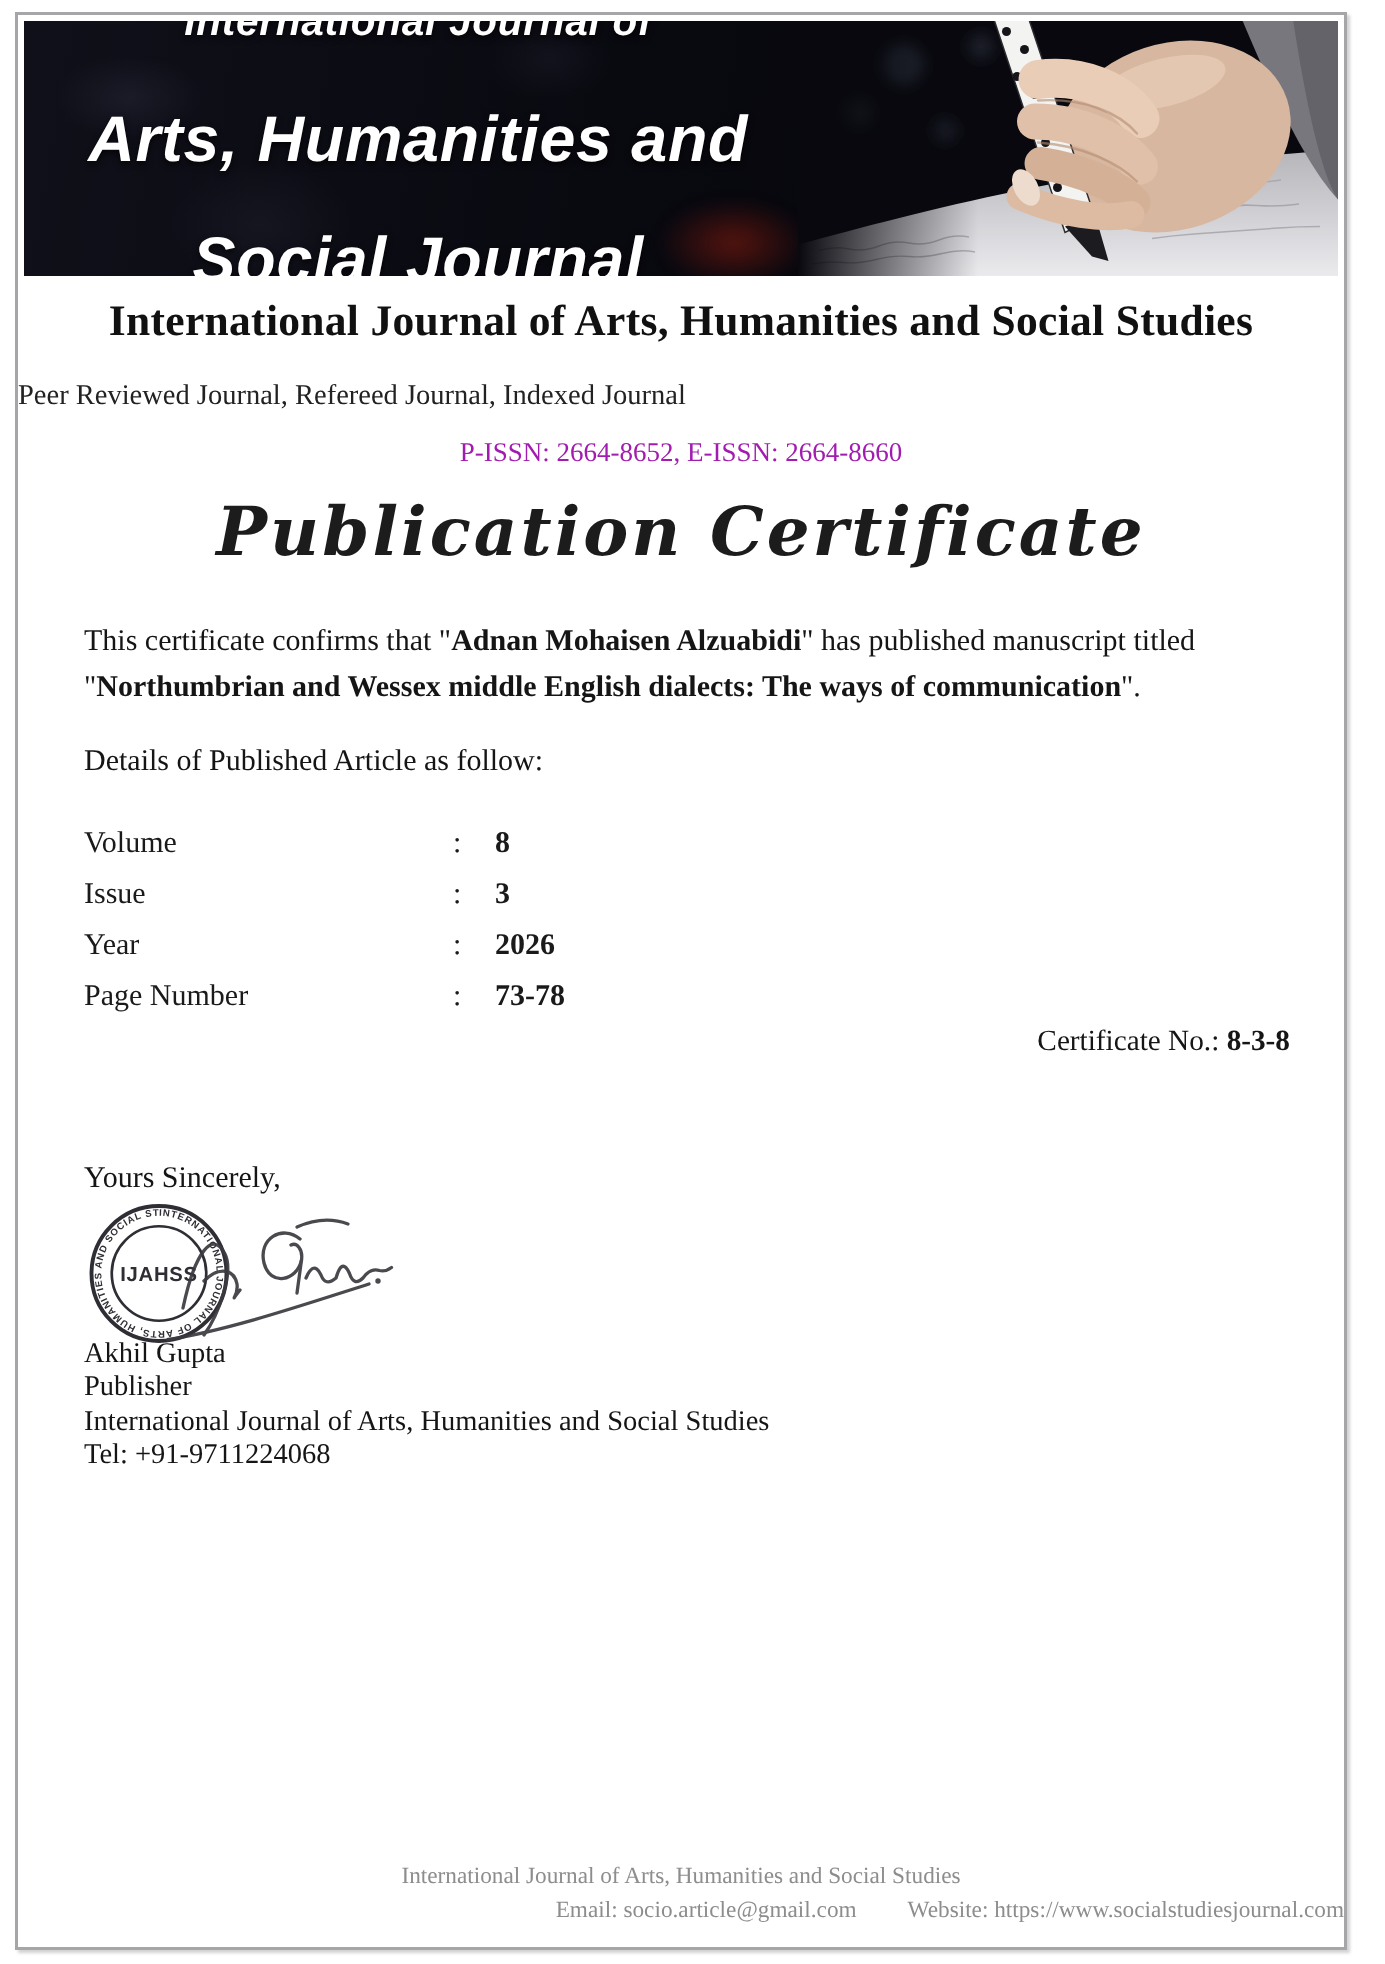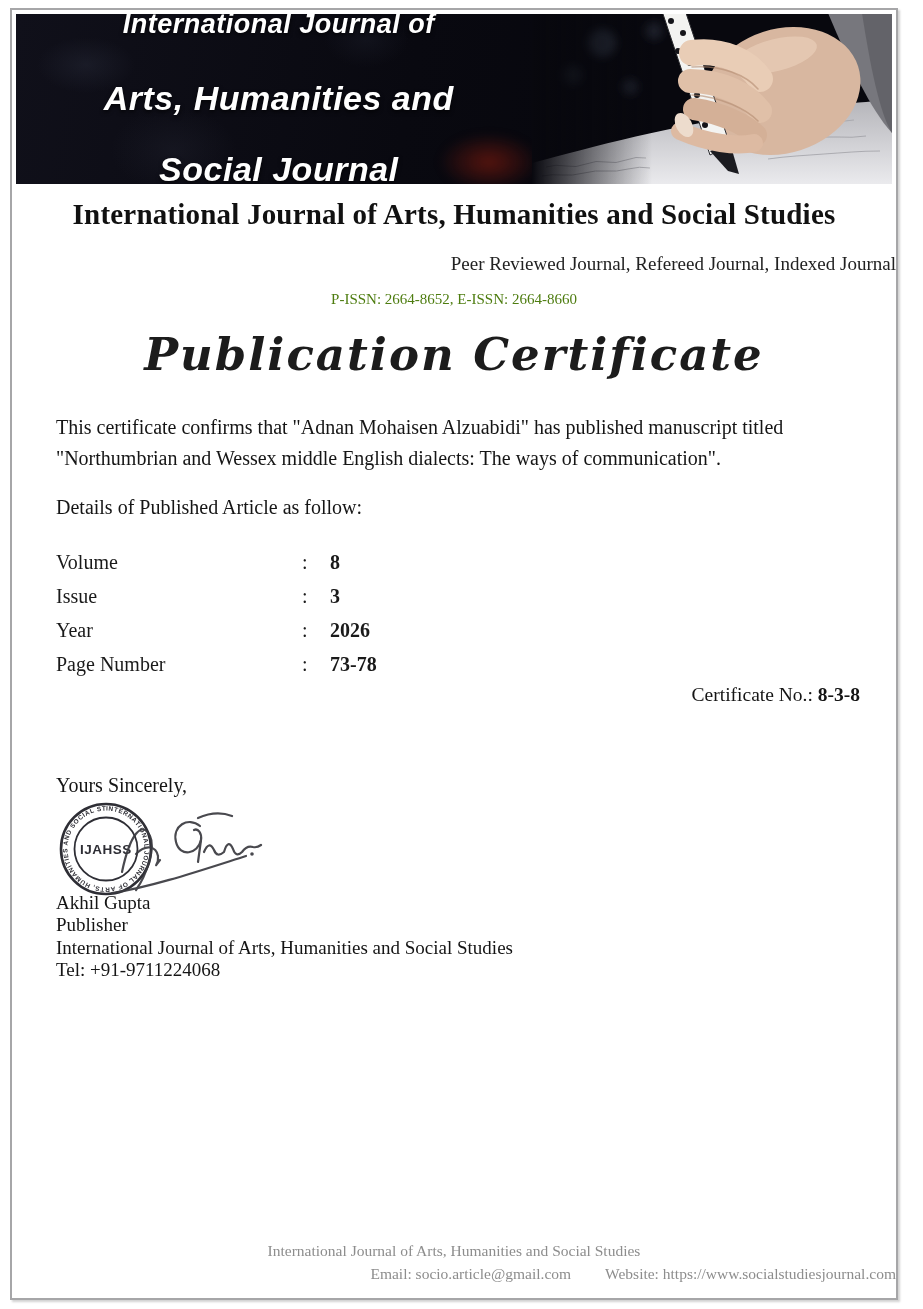--- a/index.html
+++ b/index.html
@@ -17,36 +17,36 @@
   .banner-texture{position:absolute;inset:0;
           background:
             radial-gradient(70px 40px at 8% 30%, rgba(46,50,66,.35), transparent 70%),
             radial-gradient(90px 60px at 18% 80%, rgba(40,42,56,.30), transparent 70%),
             radial-gradient(60px 40px at 40% 15%, rgba(40,44,60,.25), transparent 70%);}
   .banner-text{position:absolute;left:0;top:0;width:60%;height:100%;
           display:flex;flex-direction:column;justify-content:center;align-items:center;
           color:#fff;font-family:"Liberation Sans",sans-serif;font-style:italic;font-weight:bold;
           text-shadow:0 2px 4px rgba(0,0,0,.75);z-index:3;gap:30px;}
   .banner-line1{font-size:27px;letter-spacing:.5px;margin-bottom:8px;}
-  .banner-line2,.banner-line3{font-size:34px;line-height:1.18;letter-spacing:.5px;}
+  .banner-line2,.banner-line3{font-size:43px;line-height:1.18;letter-spacing:.5px;}
   .banner-photo{position:absolute;right:0;top:0;height:100%;width:360px;z-index:2;}
 
   
   .j-title{position:absolute;top:188px;left:0;right:0;text-align:center;
            font-size:29px;font-weight:bold;letter-spacing:.2px;color:#111;}
-  .j-sub{position:absolute;top:243px;left:0;right:0;text-align:right;font-size:19px;color:#222;}
-  .j-issn{position:absolute;top:281px;left:0;right:0;text-align:center;font-size:15px;color:#4d7c0f;}
+  .j-sub{position:absolute;top:243px;left:0;right:0;text-align:left;font-size:19px;color:#222;}
+  .j-issn{position:absolute;top:281px;left:0;right:0;text-align:center;font-size:18px;color:#a21caf;}
 
   .cert-script{position:absolute;top:318px;left:0;right:0;text-align:center;
            font-family:"DejaVu Serif",serif;font-style:italic;font-weight:bold;
            font-size:45px;letter-spacing:2px;color:#1c1c1c;}
 
   
   .confirm{position:absolute;top:402px;left:44px;right:40px;font-size:20px;line-height:31px;color:#151515;}
-  .confirm b{font-weight:normal;}
+  .confirm b{font-weight:bold;}
   .details-head{position:absolute;top:486px;left:44px;font-size:20px;color:#151515;}
 
   .rows{position:absolute;top:541px;left:44px;right:44px;}
   .row{display:grid;grid-template-columns:246px 28px 1fr;align-items:baseline;height:34px;font-size:20px;}
   .row .val{font-weight:bold;}
 
   .certno{position:absolute;top:674px;right:36px;font-size:19.5px;color:#151515;}
   .certno b{font-weight:bold;}
 
   .sincere{position:absolute;top:764px;left:44px;font-size:20px;color:#151515;}

